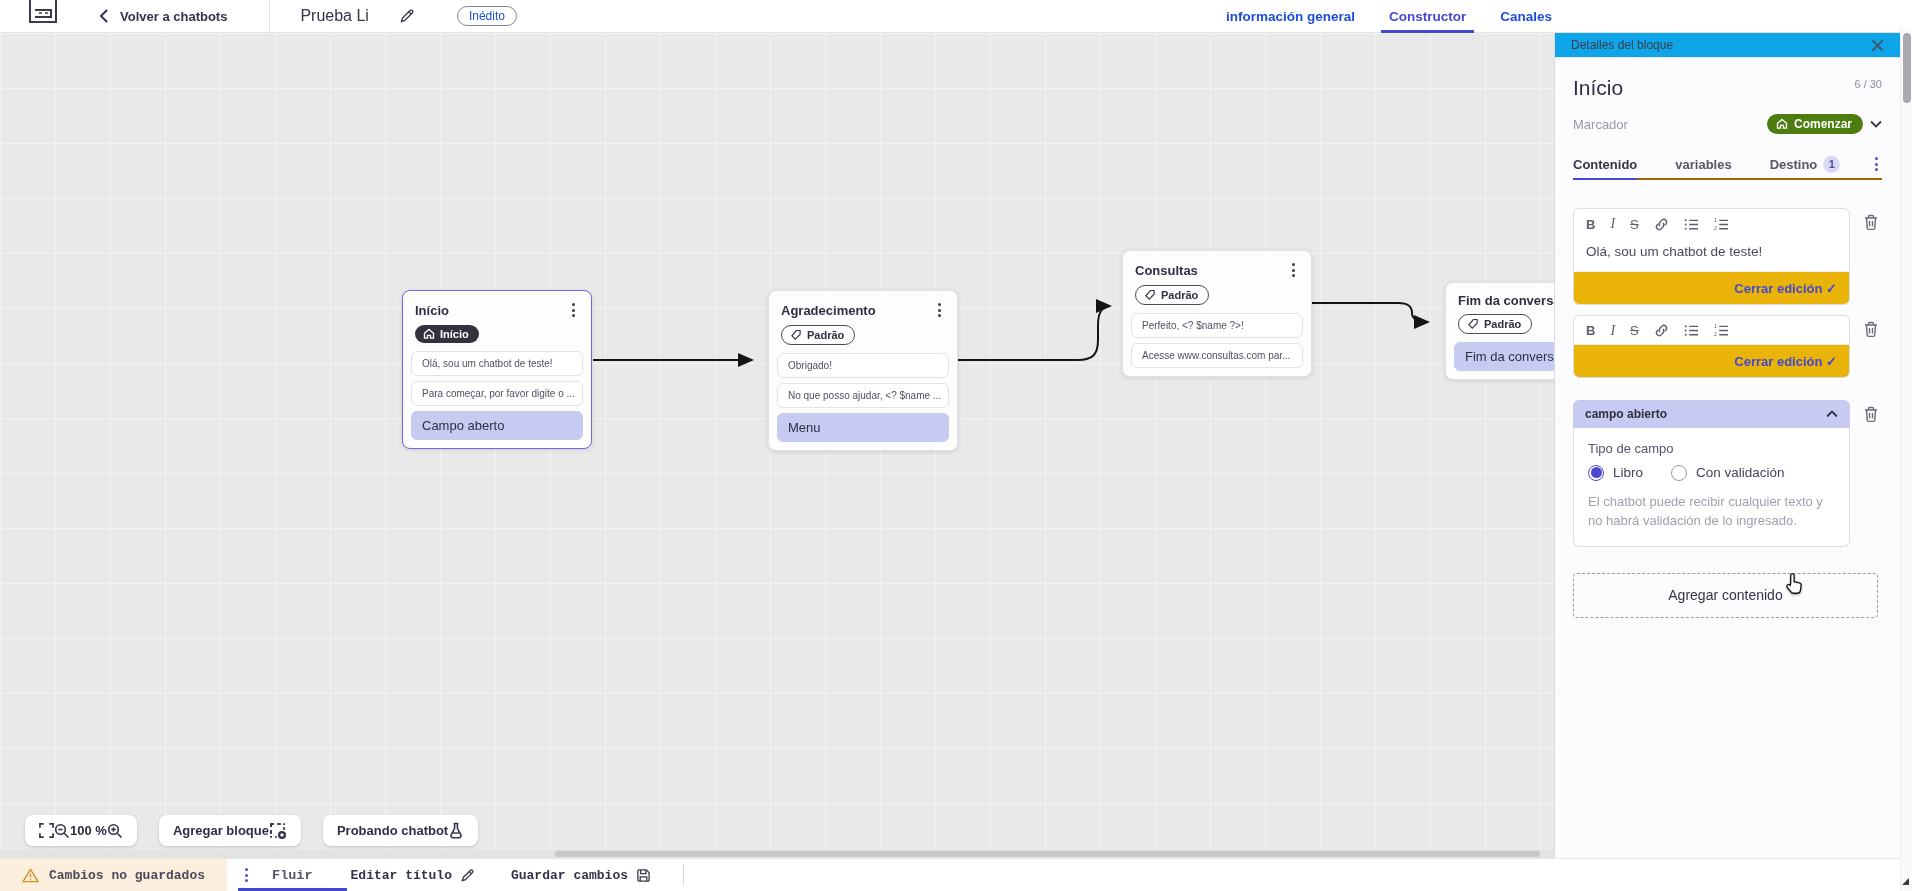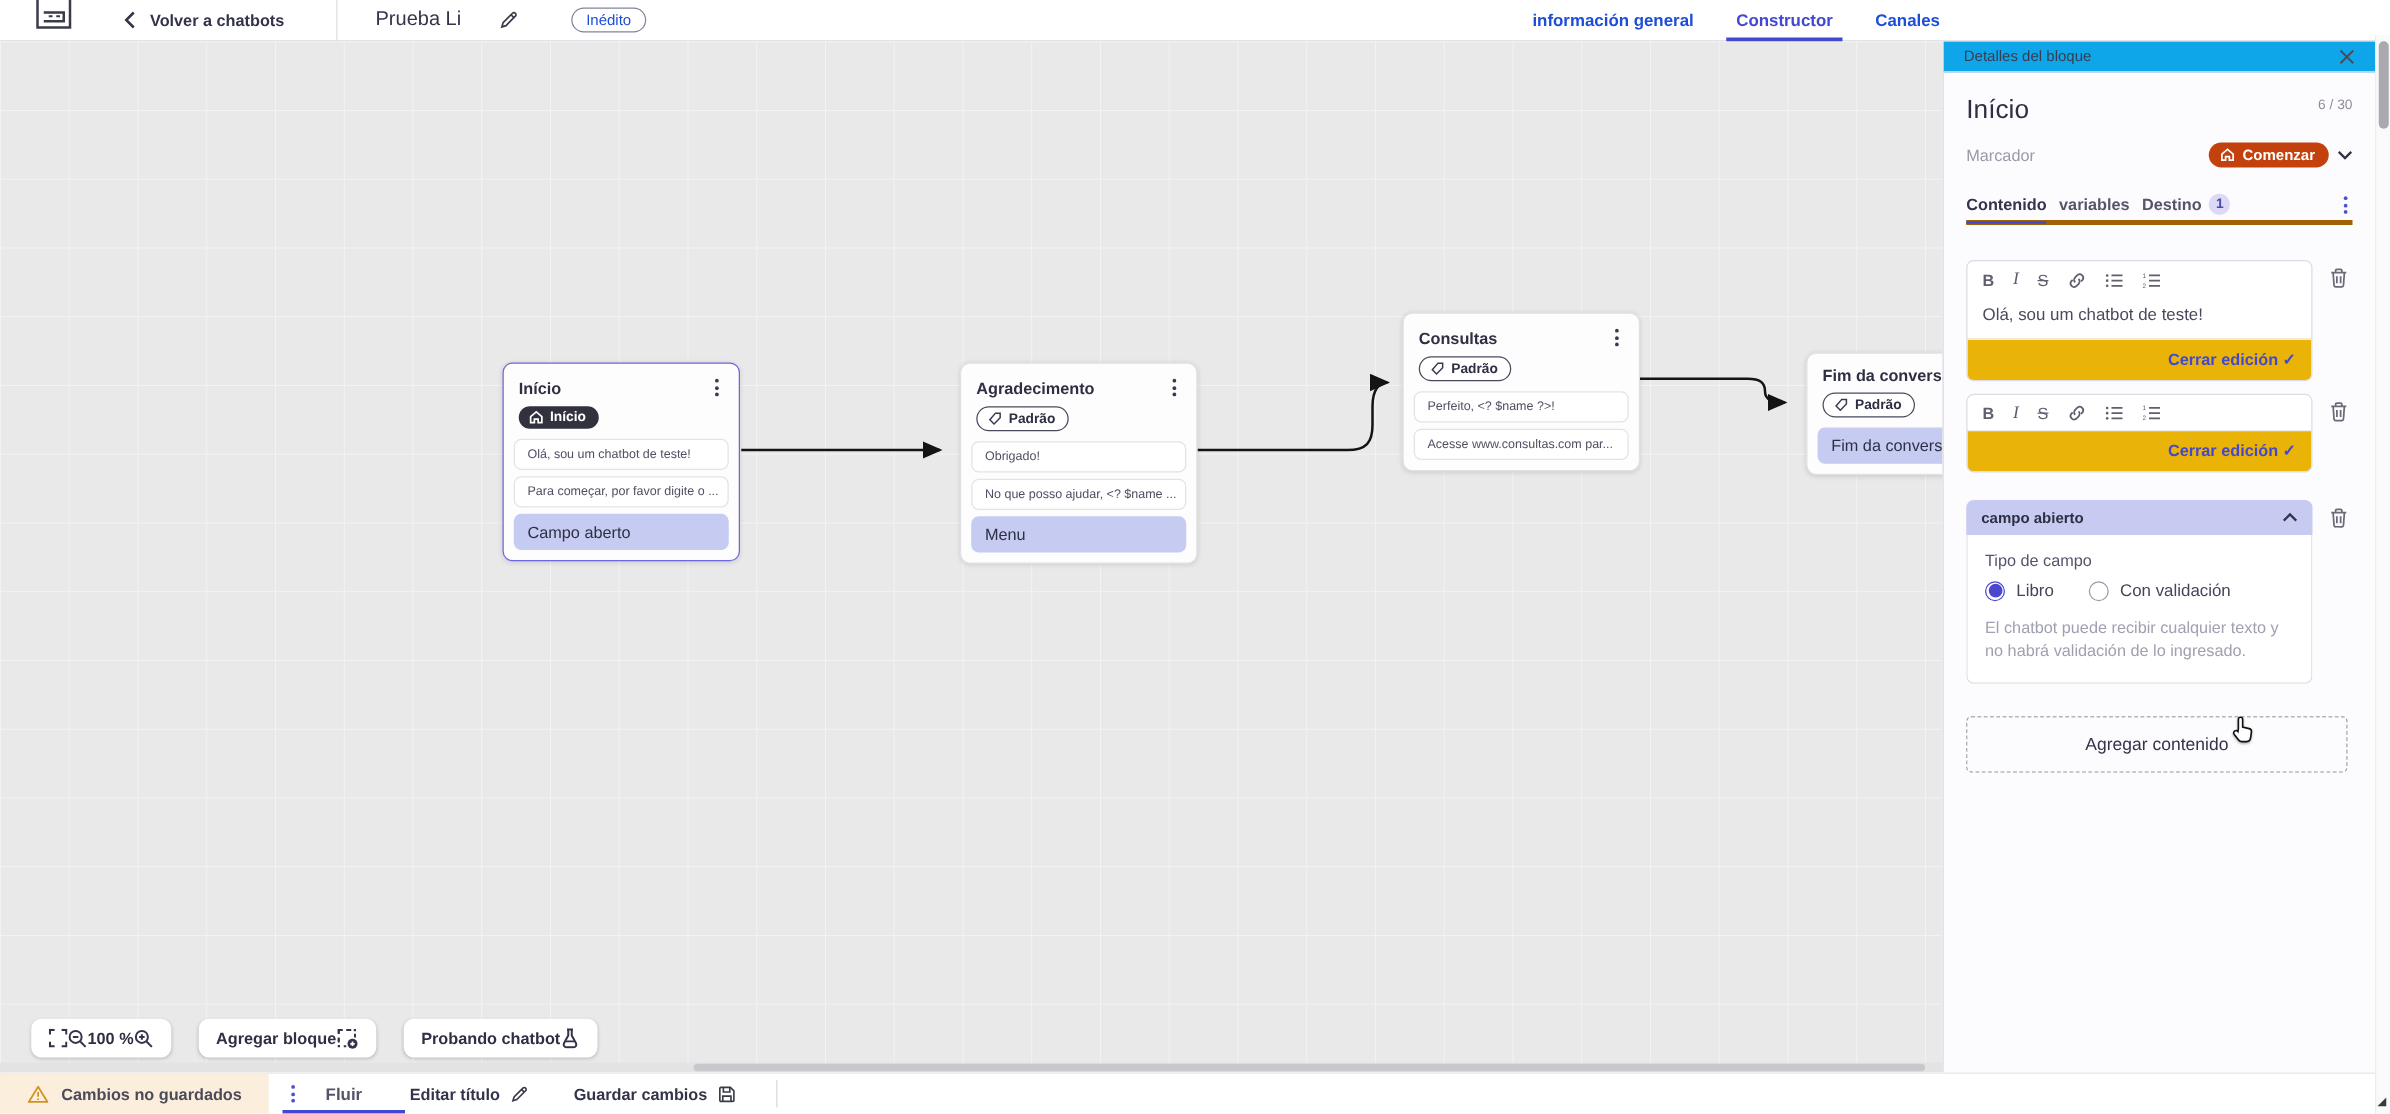--- a/index.html
+++ b/index.html
@@ -54,23 +54,23 @@
   .panel-head { height:25px; background:#0ea5e9; display:flex; align-items:center; justify-content:space-between; padding:0 16px 0 16px; border-bottom:1px solid #e8e8ec; }
   .panel-head-title { font-size:12px; font-weight:500; color:#3c3c50; }
   .close-x { cursor:pointer; display:flex; }
   .panel-body { padding:14px 18px 0 18px; }
   .title-row { display:flex; align-items:flex-start; justify-content:space-between; margin-top:4px; }
   .block-title { font-size:21px; font-weight:500; color:#2f2f44; }
   .title-counter { font-size:11px; color:#8e8e9d; margin-top:2px; }
   .marker-row { display:flex; align-items:center; justify-content:space-between; margin-top:14px; }
   .marker-label { font-size:13px; color:#9a9aa8; }
   .marker-value { display:flex; align-items:center; gap:7px; cursor:pointer; }
-  .marker-pill { display:inline-flex; align-items:center; gap:6px; background:#c2410c; color:#fff; border-radius:11px; padding:3px 11px 3px 9px; font-size:12px; font-weight:700; }
-
-  .panel-tabs { display:flex; align-items:center; gap:10px; margin-top:16px; border-bottom:4px solid #a16207; height:30px; position:relative; }
+  .marker-pill { display:inline-flex; align-items:center; gap:6px; background:#4d7c0f; color:#fff; border-radius:11px; padding:3px 11px 3px 9px; font-size:12px; font-weight:700; }
+
+  .panel-tabs { display:flex; align-items:center; gap:38px; margin-top:16px; border-bottom:2px solid #a16207; height:30px; position:relative; }
   .ptab { font-size:13px; font-weight:700; color:#55556a; height:30px; display:flex; align-items:center; gap:6px; position:relative; cursor:pointer; }
   .ptab.active { color:#33334a; }
   .ptab.active::after { content:""; position:absolute; left:0; right:0; bottom:-1px; height:2px; background:#4348d0; }
   .ptab-badge { width:17px; height:17px; border-radius:50%; background:#dcd9f7; color:#4d4da8; font-size:11px; font-weight:700; display:flex; align-items:center; justify-content:center; }
   .panel-tabs .kebab { position:absolute; right:0; top:5px; }
 
   .editor-row { display:flex; align-items:flex-start; gap:10px; margin-top:10px; }
   .editor-row.first { margin-top:28px; }
   .editor { flex:1; border:1px solid #dcdce2; border-radius:6px; overflow:hidden; background:#fff; }
   .ed-toolbar { display:flex; align-items:center; gap:15px; padding:7px 12px 5px 12px; color:#5f5f6e; }
@@ -97,21 +97,21 @@
   .field-helper { margin-top:11px; font-size:13px; color:#9fa0b0; line-height:1.5; }
 
   .add-content { margin:26px 0 0 0; width:calc(100% - 4px); border:1.5px dashed #9a9aa5; border-radius:4px; height:45px; display:flex; align-items:center; justify-content:center; font-size:14px; color:#33334a; background:transparent; cursor:pointer; }
 
   
   .v-scroll { position:absolute; right:0; top:28px; width:12px; height:863px; background:#fafafa; border-left:1px solid #ededed; z-index:40; }
   .v-thumb { position:absolute; left:2px; top:5px; width:8px; height:70px; border-radius:4px; background:#a9a9af; }
   .corner-arrow { position:absolute; right:3px; bottom:6px; width:0; height:0; border-left:7px solid transparent; border-bottom:7px solid #3a3a3a; z-index:45; }
 
   
-  .bottombar { position:absolute; left:0; top:858px; width:1912px; height:33px; background:#fff; border-top:1px solid #e6e6e6; display:flex; align-items:center; z-index:30; }
+  .bottombar { position:absolute; left:0; top:858px; width:1912px; height:33px; background:#fff; border-top:1px solid #e6e6e6; display:flex; align-items:center; z-index:30;font-family:Liberation Mono, monospace; }
   .warn-chip { height:100%; background:#fbeedd; display:flex; align-items:center; gap:10px; padding:0 22px 0 22px; }
   .warn-text { font-size:13px; font-weight:700; color:#4a4a58; white-space:nowrap; }
   .bb-kebab { margin-left:14px; }
   .bb-tab { position:relative; height:100%; display:flex; align-items:center; padding:0 20px; font-size:13.5px; font-weight:700; color:#55556a; cursor:pointer; }
   .bb-tab.active::after { content:""; position:absolute; left:-14px; right:-14px; bottom:0; height:3px; background:#4348d0; }
   .bb-item { display:flex; align-items:center; gap:8px; font-size:13px; font-weight:700; color:#33334a; padding:0 18px; cursor:pointer; height:100%; }
   .bb-divider { width:1px; height:22px; background:#d9d9de; margin-left:14px; }
 
   .cursor-hand { position:absolute; left:1782px; top:572px; z-index:60; filter:drop-shadow(0 1px 1px rgba(0,0,0,.35)); }
 

